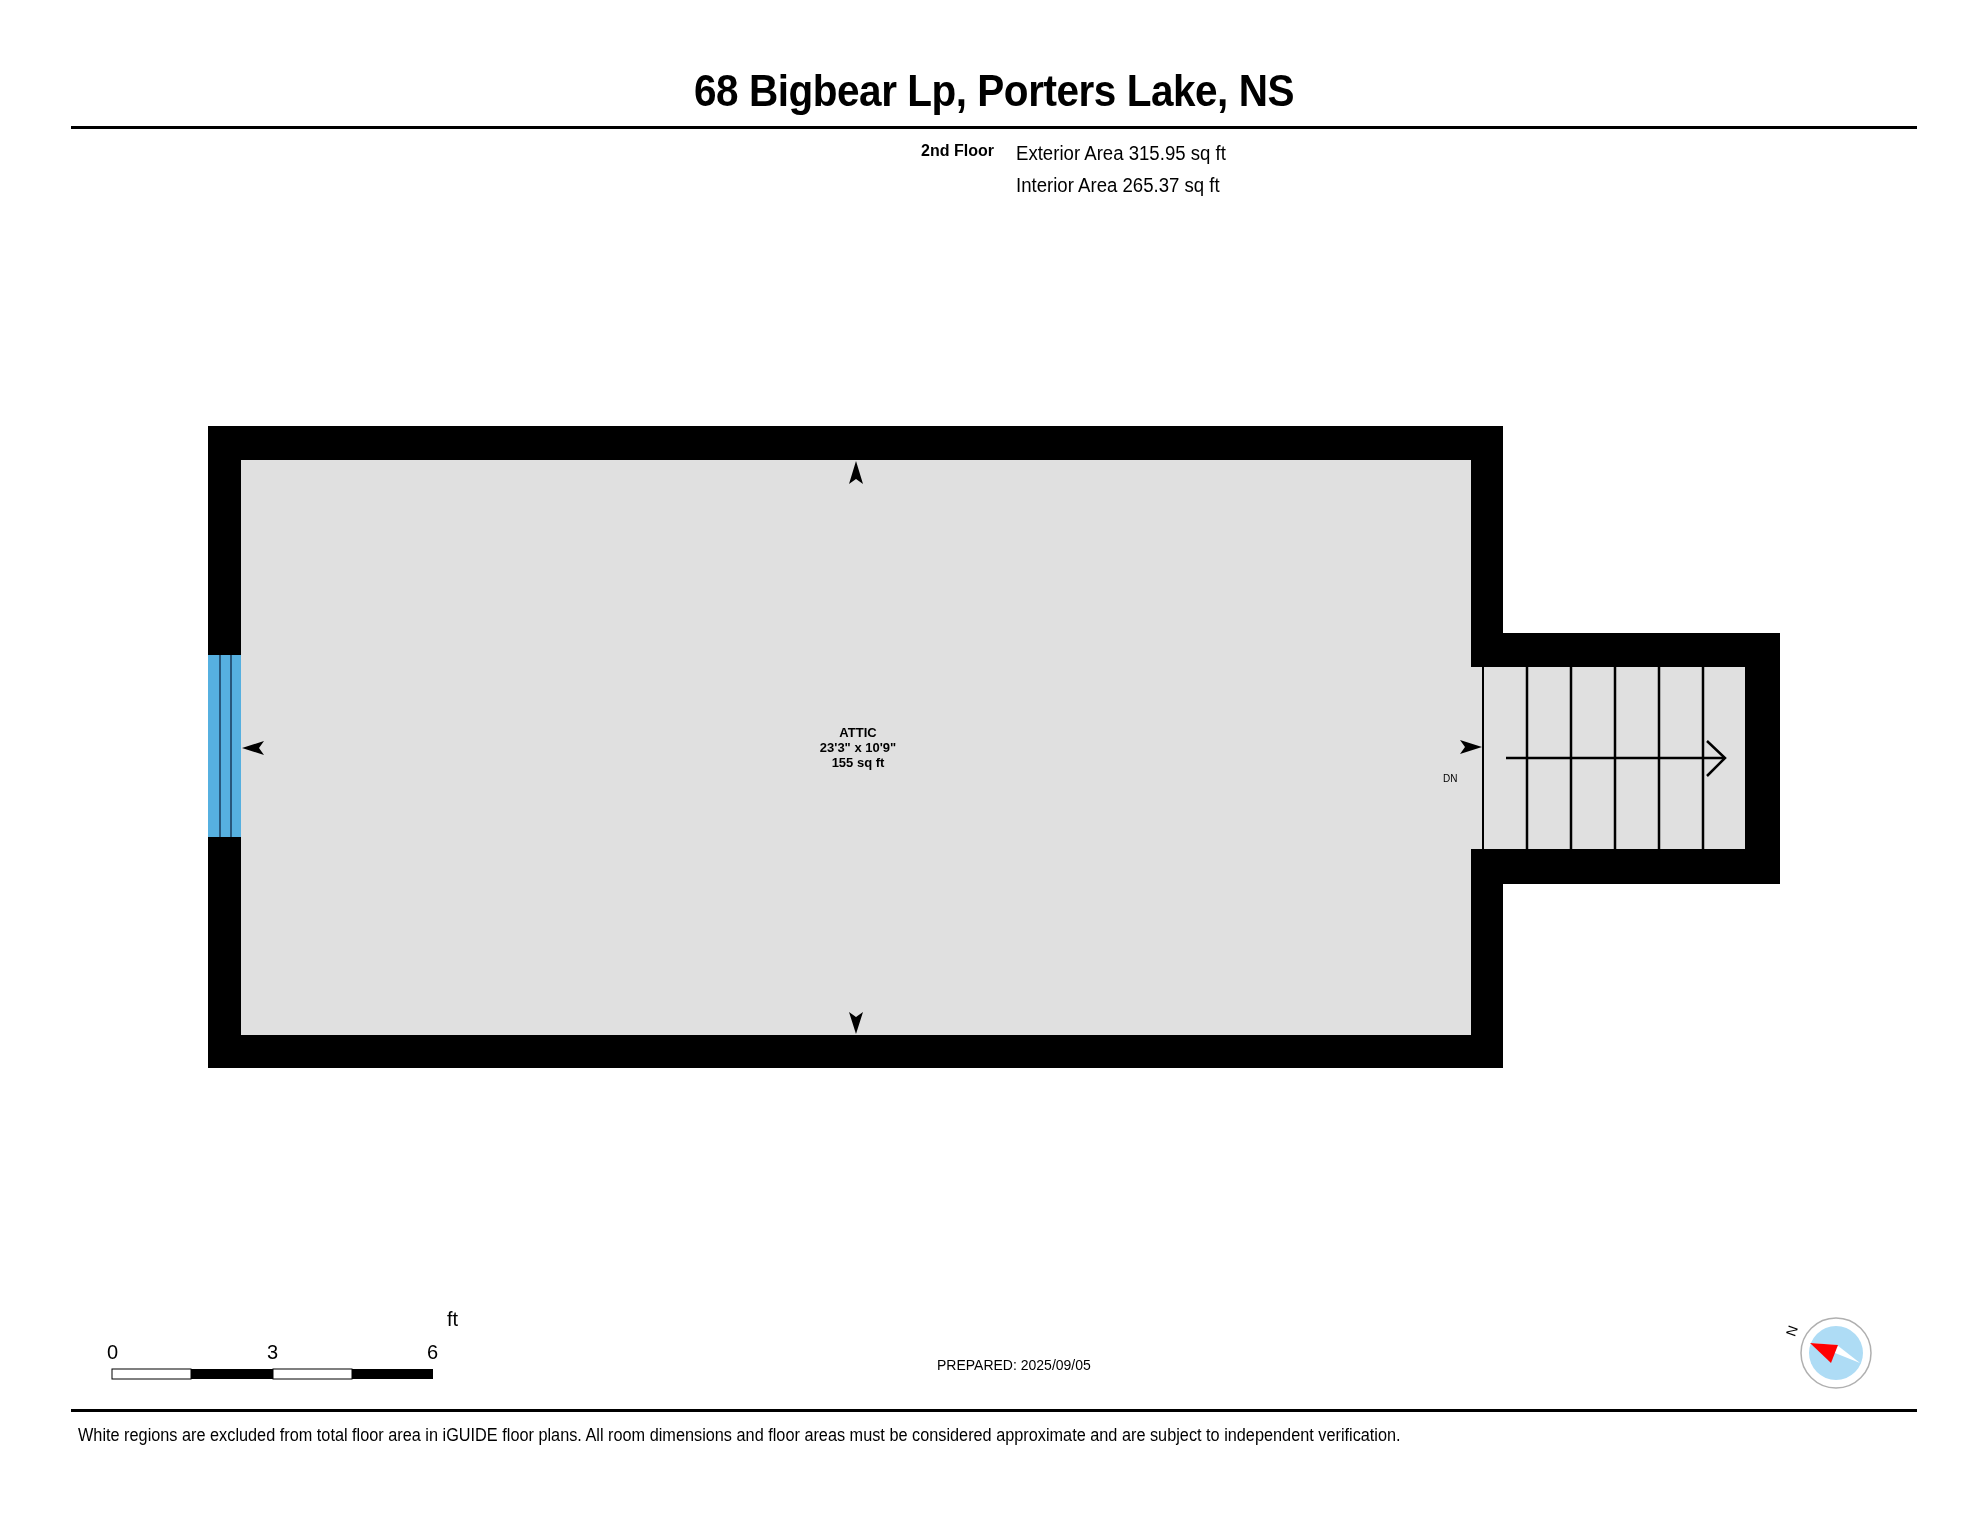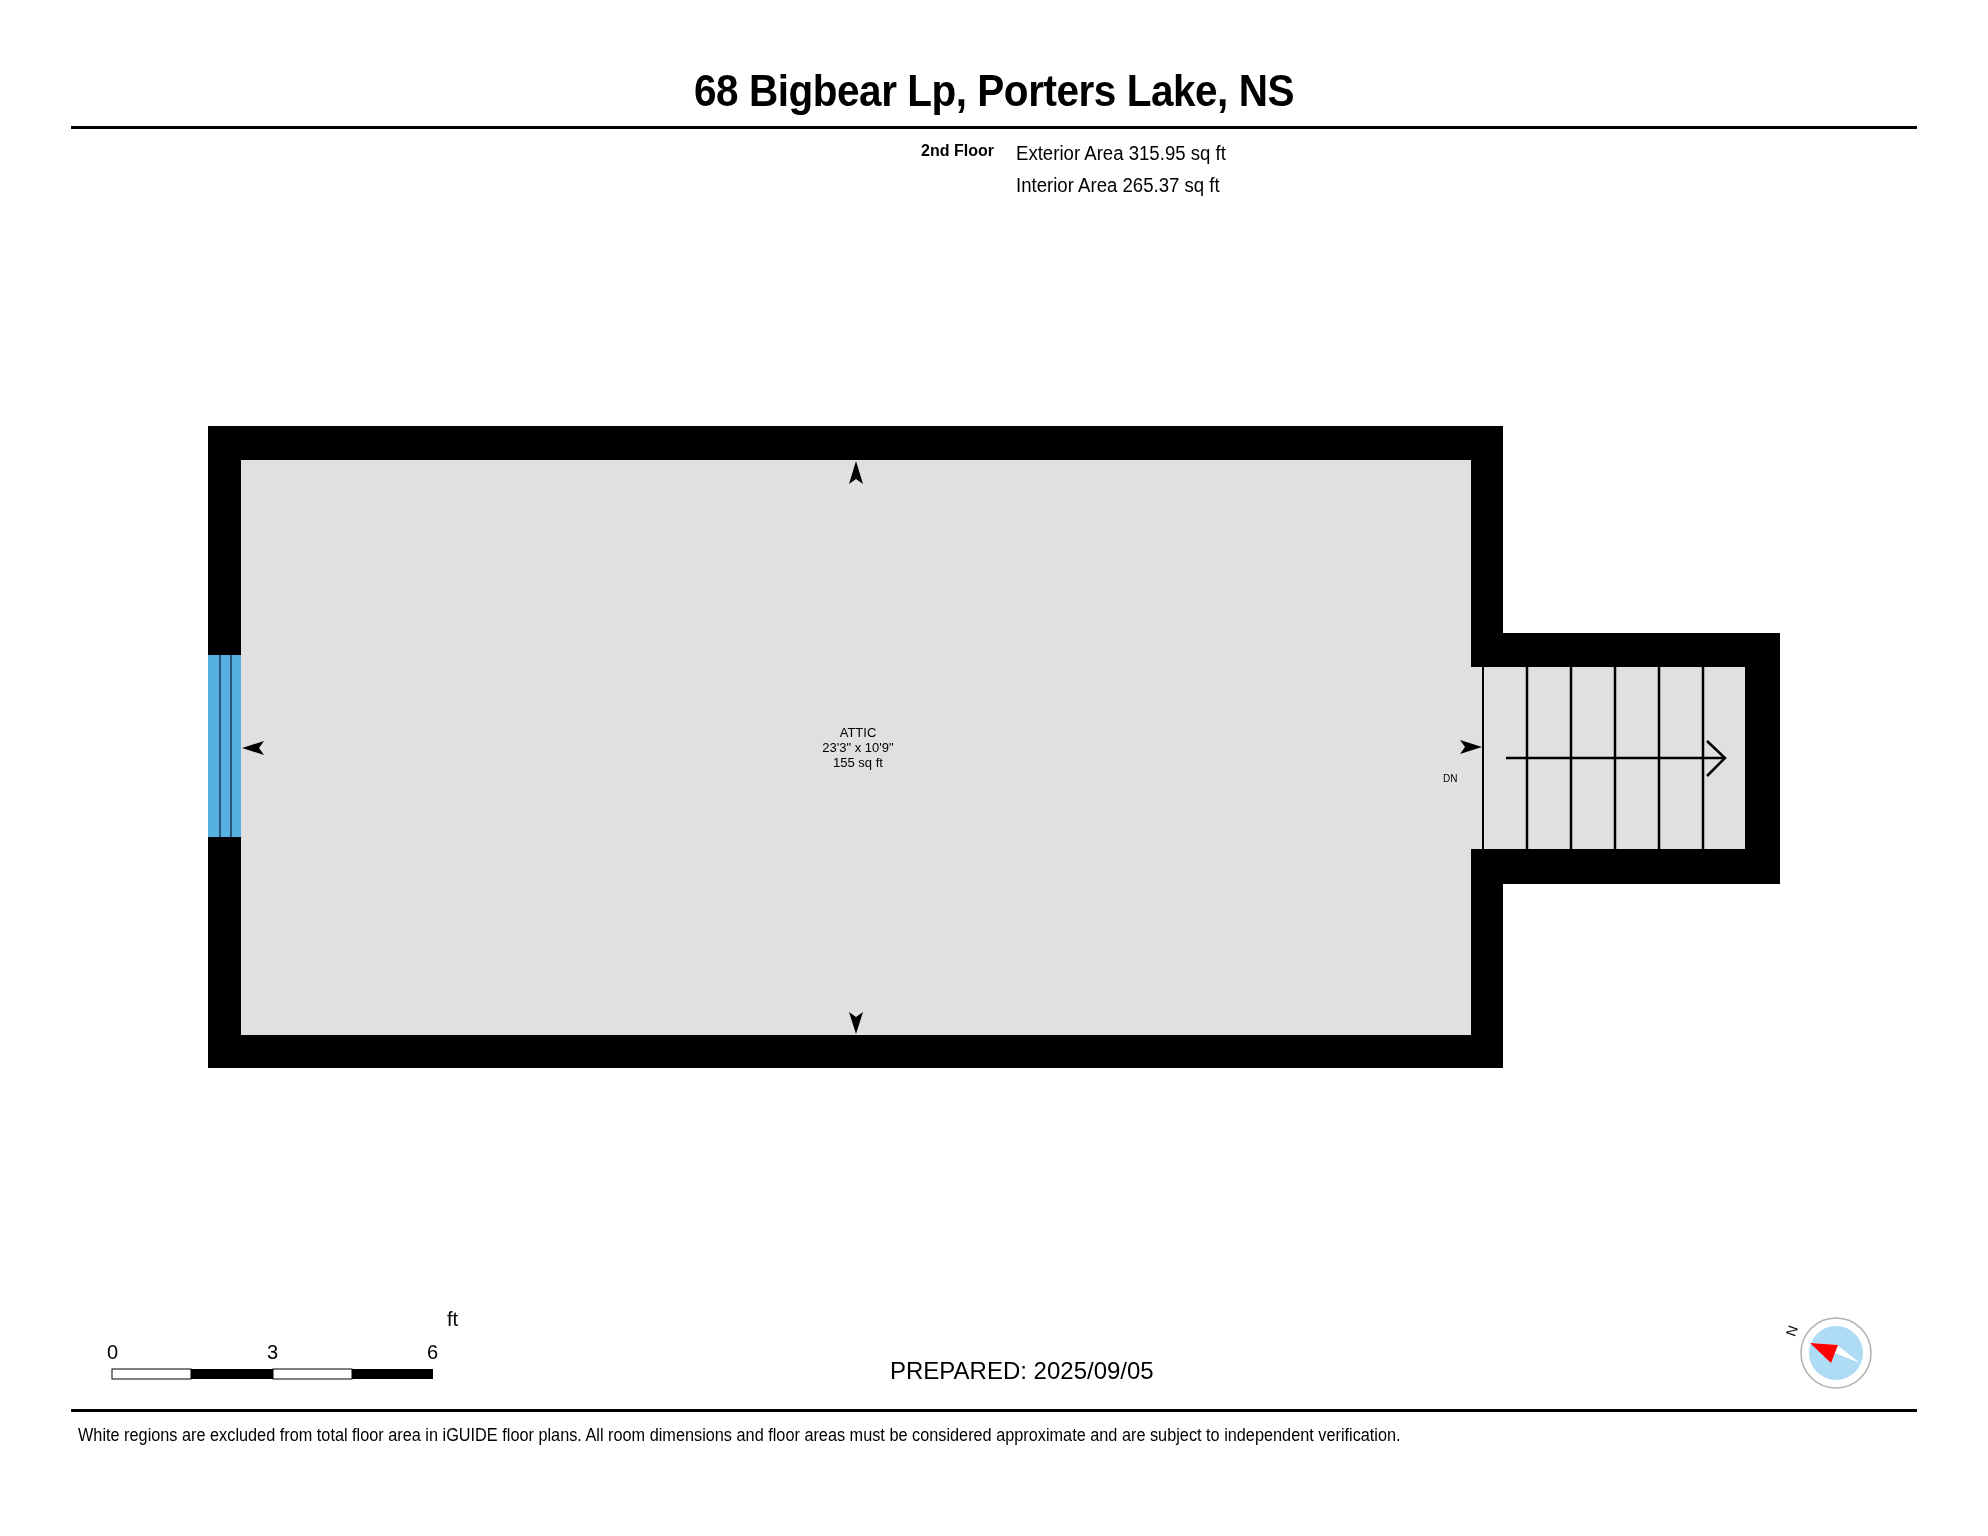--- a/index.html
+++ b/index.html
@@ -5,24 +5,24 @@
     html, body { margin: 0; padding: 0; background: #ffffff; }
     body { width: 1988px; height: 1536px; position: relative; overflow: hidden;
            font-family: "Liberation Sans", sans-serif; color: #000; }
     .abs { position: absolute; }
     .title { left: 0; width: 1988px; top: 66px; text-align: center; font-size: 44px;
              font-weight: bold; letter-spacing: -0.5px; transform: scaleX(0.92); transform-origin: 994px 0; white-space: nowrap; }
     .rule { left: 71px; width: 1846px; height: 3px; background: #000; }
     .floor-name { left: 880px; width: 114px; text-align: right; top: 142px; font-size: 16px; font-weight: bold; white-space: nowrap; }
     .area-line { left: 1016px; font-size: 20px; white-space: nowrap; transform: scaleX(0.93); transform-origin: 0 0; }
     .plan { left: 0; top: 0; }
-    .room-label { left: 758px; width: 200px; text-align: center; font-size: 13px; line-height: 15px; top: 725px; }
+    .room-label { left: 758px; width: 200px; text-align: center; font-size: 13px; line-height: 15px; top: 725px; font-weight: bold; }
     .dn { left: 1443px; top: 773px; font-size: 10px; }
     .scale-lbl { font-size: 20px; top: 1341px; }
-    .prepared { left: 890px; top: 1357px; font-size: 24px; white-space: nowrap; }
+    .prepared { left: 937px; top: 1357px; font-size: 14px; white-space: nowrap; }
     .footer { left: 78px; top: 1425px; font-size: 17.5px; white-space: nowrap; transform: scaleX(0.93); transform-origin: 0 0; }
   </style>
 </head>
 <body>
 
 <div class="abs title">68 Bigbear Lp, Porters Lake, NS</div>
 <div class="abs rule" style="top:126px;"></div>
 <div class="abs floor-name">2nd Floor</div>
 <div class="abs area-line" style="top:142px;">Exterior Area 315.95 sq ft</div>
 <div class="abs area-line" style="top:174px;">Interior Area 265.37 sq ft</div>

